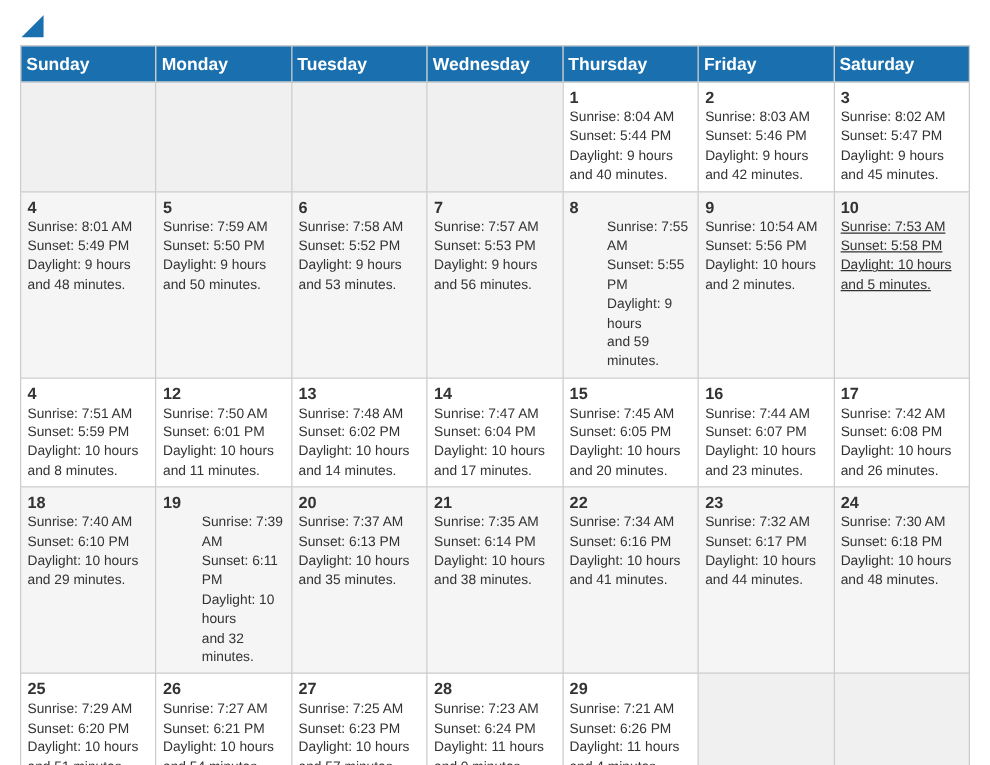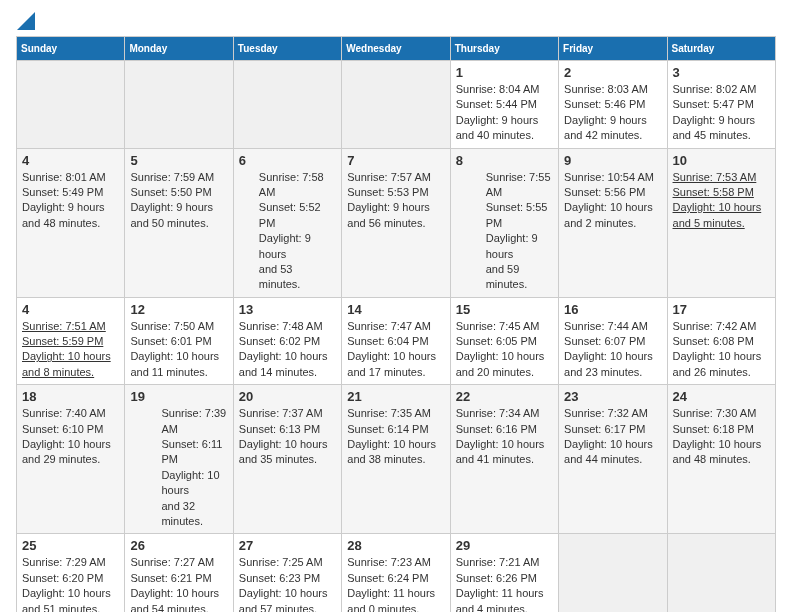--- a/index.html
+++ b/index.html
@@ -35,21 +35,21 @@
     .calendar {
       width: 100%;
       border-collapse: collapse;
       font-size: 11px;
     }
     .calendar thead tr th {
       background-color: #1a6faf;
       color: #fff;
       padding: 6px 4px;
       text-align: left;
-      font-size: 10px;
+      font-size: 14px;
       font-weight: bold;
       border: 1px solid #ccc;
     }
     .calendar tbody tr td {
       border: 1px solid #ccc;
       vertical-align: top;
       padding: 4px 5px;
       width: calc(100% / 7);
       min-height: 80px;
       height: 85px;
@@ -147,21 +147,21 @@
         </td>
         <td>
           <span class="day-num">5</span>
           <div class="day-info" style="white-space: pre-line;">Sunrise: 7:59 AM
 Sunset: 5:50 PM
 Daylight: 9 hours
 and 50 minutes.</div>
         </td>
         <td>
           <span class="day-num">6</span>
-          <div class="day-info" style="white-space: pre-line; margin-left: 20px;">Sunrise: 7:58 AM
+          <div class="day-info" style="white-space: pre-line;">Sunrise: 7:58 AM
 Sunset: 5:52 PM
 Daylight: 9 hours
 and 53 minutes.</div>
         </td>
         <td>
           <span class="day-num">7</span>
           <div class="day-info" style="white-space: pre-line;">Sunrise: 7:57 AM
 Sunset: 5:53 PM
 Daylight: 9 hours
 and 56 minutes.</div>
@@ -184,21 +184,21 @@
           <span class="day-num">10</span>
           <div class="day-info" style="white-space: pre-line; text-decoration: underline;">Sunrise: 7:53 AM
 Sunset: 5:58 PM
 Daylight: 10 hours
 and 5 minutes.</div>
         </td>
       </tr>
       <tr>
         <td>
           <span class="day-num">4</span>
-          <div class="day-info" style="white-space: pre-line; text-decoration: underline;">Sunrise: 7:51 AM
+          <div class="day-info" style="white-space: pre-line;">Sunrise: 7:51 AM
 Sunset: 5:59 PM
 Daylight: 10 hours
 and 8 minutes.</div>
         </td>
         <td>
           <span class="day-num">12</span>
           <div class="day-info" style="white-space: pre-line;">Sunrise: 7:50 AM
 Sunset: 6:01 PM
 Daylight: 10 hours
 and 11 minutes.</div>

